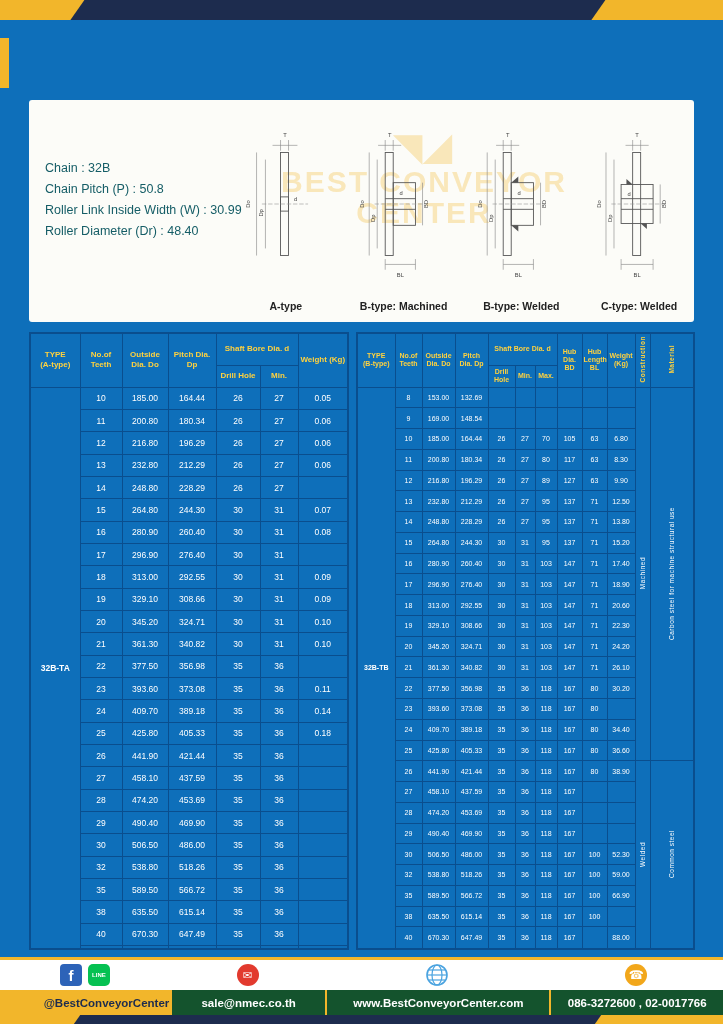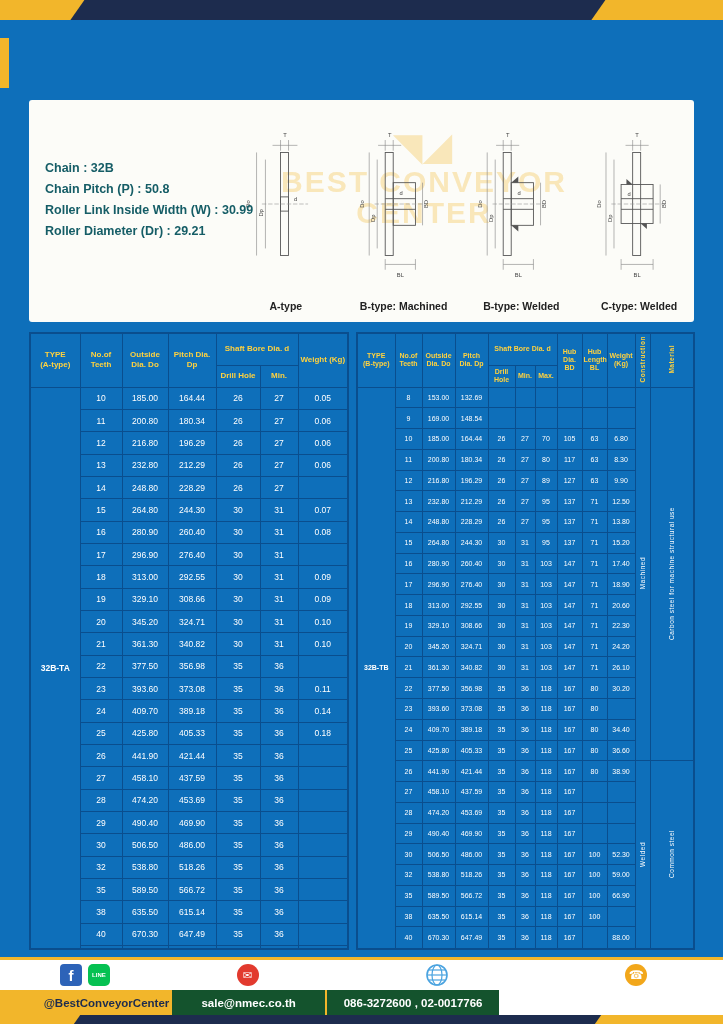--- a/index.html
+++ b/index.html
@@ -19,21 +19,21 @@
   .left-accent { position:absolute; left:0; top:38px; width:9px; height:50px; background:#f2b62b; }
 
   
   .title-band { position:absolute; top:36px; left:0; right:0; display:flex; justify-content:center; }
   .title-box { width:362px; height:52px; background:#f2b62b; display:flex; align-items:center; justify-content:center;
                font-size:34px; font-weight:bold; color:#19525e; letter-spacing:1px; }
 
   
   .spec-panel { position:absolute; top:100px; left:29px; width:665px; height:222px; background:#fcfcf8; border-radius:3px; }
   .specs { position:absolute; left:16px; top:58px; z-index:2; }
-  .spec-line { font-size:12.5px; font-weight:bold; color:#155d66; line-height:21px; white-space:nowrap; }
+  .spec-line { font-size:12.5px; font-weight:normal; color:#155d66; line-height:21px; white-space:nowrap; }
   .watermark { position:absolute; left:230px; top:28px; width:330px; text-align:center; z-index:0;
                font-size:30px; font-weight:bold; line-height:1.05; letter-spacing:2px;
                color:rgba(242,182,43,0.30); }
   .watermark .wing { font-size:36px; display:block; }
   .diagrams { position:absolute; left:208px; right:6px; top:8px; bottom:6px; display:flex; z-index:1;gap:20px; }
   .diagram { flex:1; display:flex; flex-direction:column; align-items:center; }
   .diagram svg { flex:1; width:100%; }
   .caption { font-size:10.5px; font-weight:600; color:#222; padding-bottom:4px; white-space:nowrap; }
   .dia-line { stroke:#555; fill:none; stroke-width:1; }
   .dim { stroke:#888; stroke-width:0.7; }
@@ -101,21 +101,21 @@
   <div class="spec-panel">
     <div class="watermark">
       <span class="wing">◥◢</span>
       <span>BEST CONVEYOR CENTER</span>
     </div>
 
     <div class="specs">
       <div class="spec-line">Chain : 32B</div>
       <div class="spec-line">Chain Pitch (P) : 50.8</div>
       <div class="spec-line">Roller Link Inside Width (W) : 30.99</div>
-      <div class="spec-line">Roller Diameter (Dr) : 29.21</div>
+      <div class="spec-line">Roller Diameter (Dr) : 48.40</div>
     </div>
 
     <div class="diagrams">
 
       <div class="diagram">
         <svg viewBox="0 0 110 172">
           <line class="dim" x1="40" y1="20" x2="68" y2="20"></line>
           <line class="dim" x1="49" y1="14" x2="49" y2="26"></line>
           <line class="dim" x1="58" y1="14" x2="58" y2="26"></line>
           <text class="dlabel" x="54" y="11">T</text>
@@ -831,20 +831,21 @@
           </svg>
         </span>
       </div>
       <div class="fcol c4">
         <div class="phone-icon">☎</div>
       </div>
     </div>
     <div class="footer-bar">
       <div class="seg c1">@BestConveyorCenter</div>
       <div class="seg c2">sale@nmec.co.th</div>
+      <div class="seg c3">www.BestConveyorCenter.com</div>
       <div class="seg c4">086-3272600 , 02-0017766</div>
     </div>
   </div>
 
   <div class="strip bottom">
     <div class="diag l"></div>
     <div class="diag r"></div>
   </div>
 
 </div>

